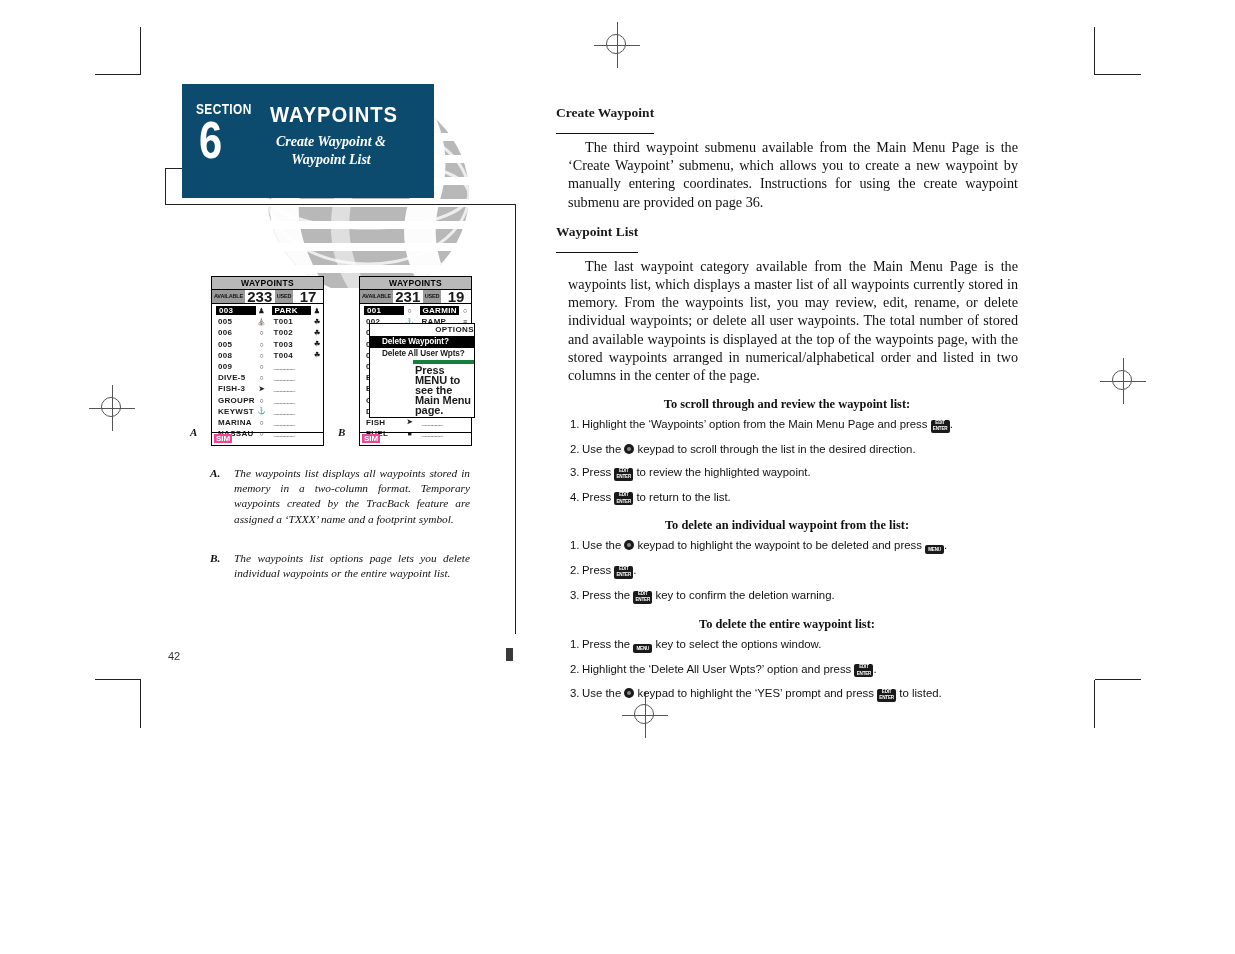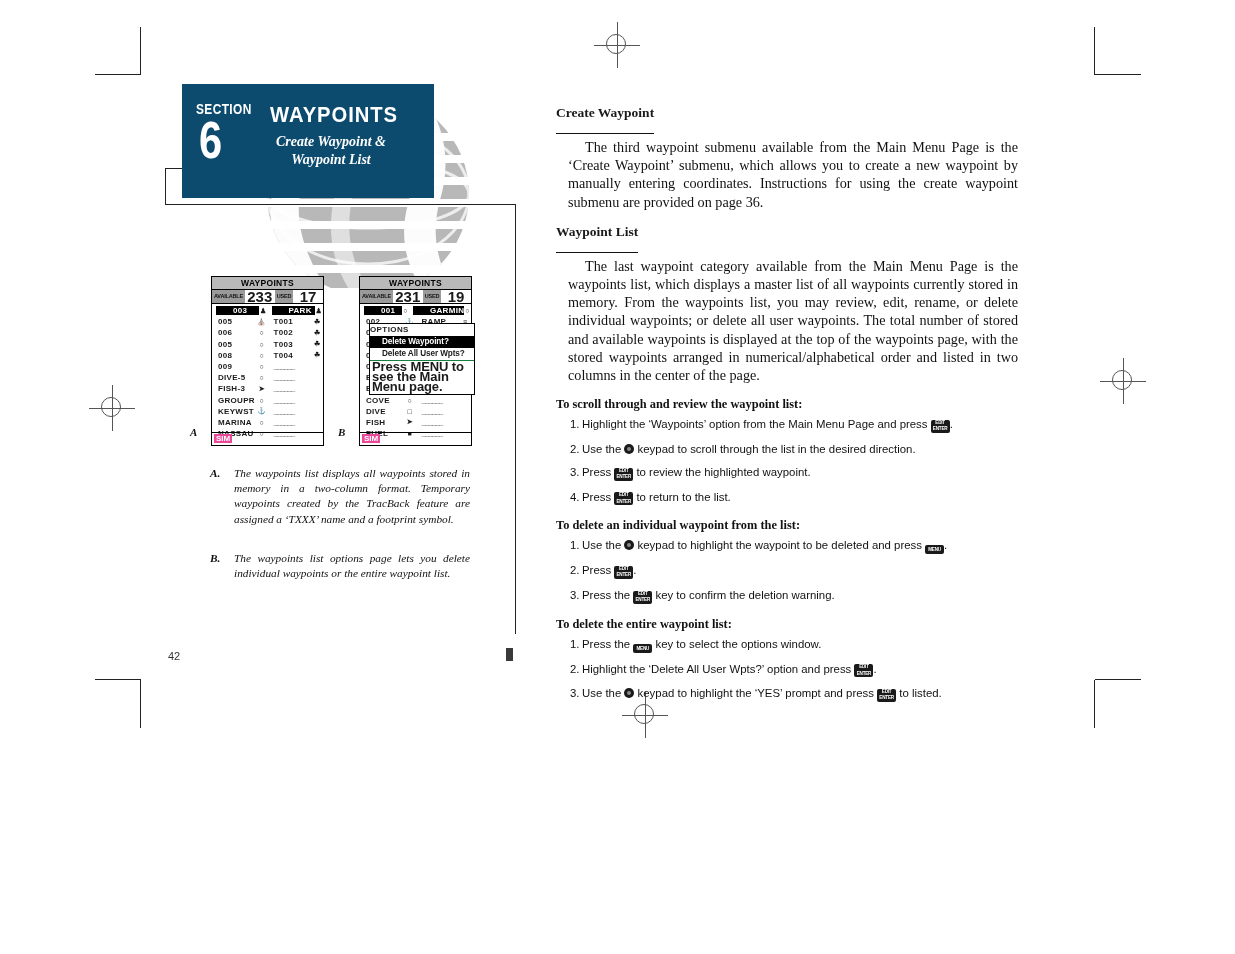--- a/index.html
+++ b/index.html
@@ -139,21 +139,21 @@
     height: 11.2px;
     font-family: "Liberation Sans", sans-serif;
     font-weight: bold;
     font-size: 8px;
     letter-spacing: 0.3px;
   }
   .gps-row .nm { width: 46px; padding-left: 6px; white-space: pre; }
   .gps-row .sy { width: 14px; text-align: center; font-size: 7px; }
   .gps-row.inv .nm {
     background: #000; color: #fff;
-    padding-left: 17px; margin-left: 4px; width: 44px;
+    padding-left: 3px; margin-left: 4px; width: 44px;
   }
   .gps-foot {
     position: absolute; left: 0; right: 0; bottom: 0;
     height: 12px;
     border-top: 1px solid #000;
     font-family: "Liberation Sans", sans-serif;
     font-weight: bold;
     font-size: 8px;
     line-height: 12px;
   }
@@ -167,33 +167,34 @@
     position: absolute;
     left: 9px; top: 46px;
     width: 104px;
     background: #fff;
     border: 1px solid #000;
     font-family: "Liberation Sans", sans-serif;
     font-weight: bold;
     z-index: 3;
   }
   .opts-hd {
-    text-align: left; font-size: 8px; line-height: 12px;
+    text-align: right; font-size: 8px; line-height: 12px;
     letter-spacing: .4px;
   }
   .opts-item {
     font-size: 8.2px; line-height: 12px; padding-left: 12px;
     letter-spacing: -0.1px;
   }
   .opts-item.sel { background: #000; color: #fff; }
   .opts-note {
-    border-top: 1px solid #15803d;
-    font-size: 13px; line-height: 10px;
+    border-top: 4px solid #15803d;
+    font-size: 11px; line-height: 10px;
     padding: 1px 2px 2px 2px;
     letter-spacing: -0.1px;
+    margin-left: 43px;
   }
 
   .fig-letter {
     position: absolute;
     font-family: "Liberation Serif", serif;
     font-style: italic;
     font-weight: bold;
     font-size: 11px;
     color: #111;
   }
@@ -244,20 +245,21 @@
     color: #111;
   }
   p.body b { font-weight: normal; }
 
   h3.sub {
     font-family: "Liberation Serif", serif;
     font-weight: bold;
     font-size: 12.4px;
     margin: 13px 0 5px 0;
     color: #111;
+    text-align: center;
   }
   ol.steps {
     margin: 0 0 0 0;
     padding: 0;
     list-style: none;
     font-family: "Liberation Sans", sans-serif;
     font-size: 11.4px;
     color: #111;
   }
   ol.steps li {

